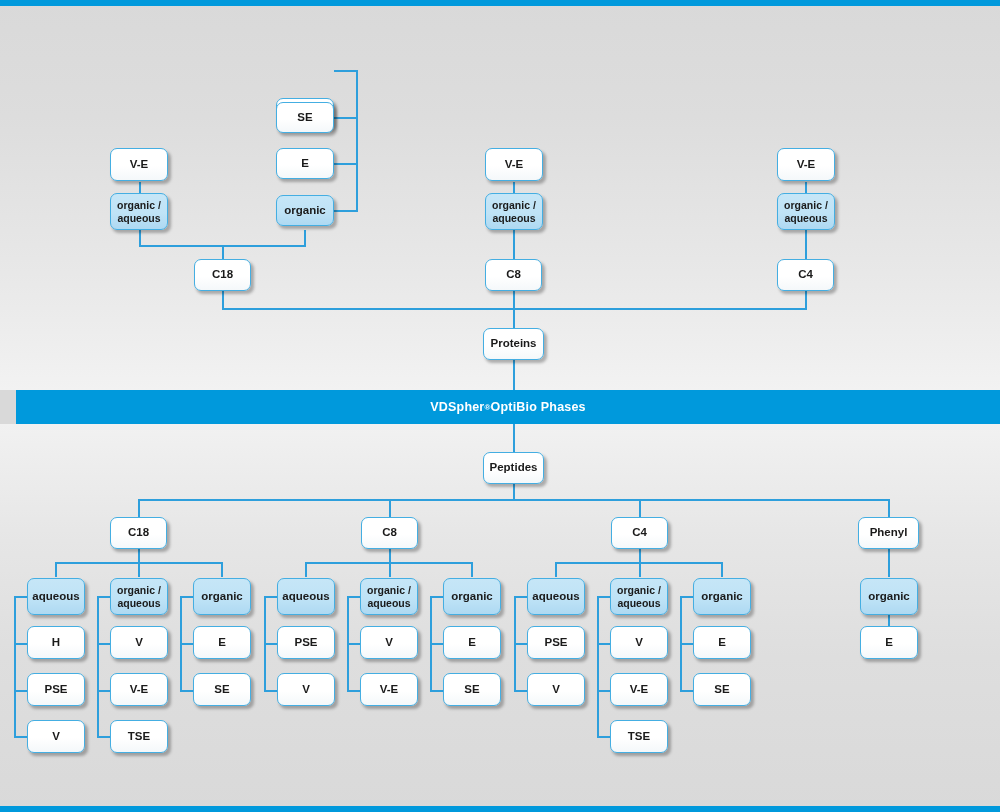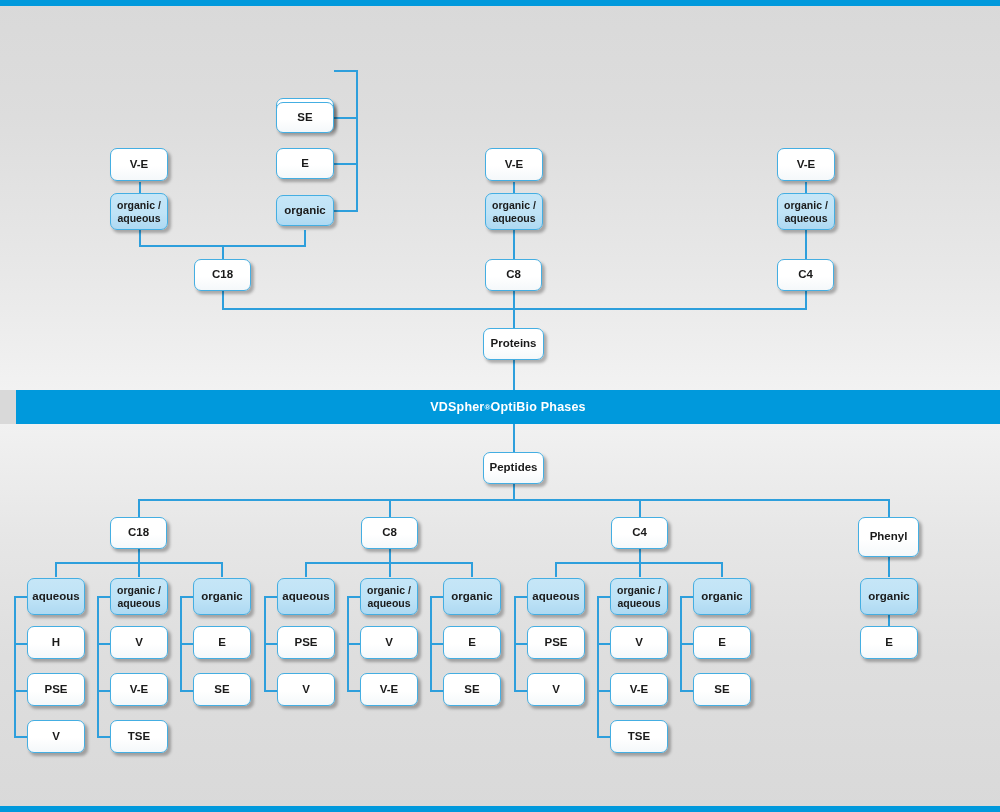--- a/index.html
+++ b/index.html
@@ -238,21 +238,21 @@
 
   <div class="box" style="left:110px;top:517px;width:57px;height:32px;">
       <span class="t">C18</span>
     </div>
   <div class="box" style="left:361px;top:517px;width:57px;height:32px;">
       <span class="t">C8</span>
     </div>
   <div class="box" style="left:611px;top:517px;width:57px;height:32px;">
       <span class="t">C4</span>
     </div>
-  <div class="box" style="left:858px;top:517px;width:61px;height:40px;">
+  <div class="box" style="left:858px;top:517px;width:61px;height:32px;">
       <span class="t">Phenyl</span>
     </div>
 
   <div class="box blue" style="left:27px;top:578px;width:58px;height:37px;">
       <span class="t">aqueous</span>
     </div>
   <div class="box" style="left:27px;top:626px;width:58px;height:33px;">
       <span class="t">H</span>
     </div>
   <div class="box" style="left:27px;top:673px;width:58px;height:33px;">

